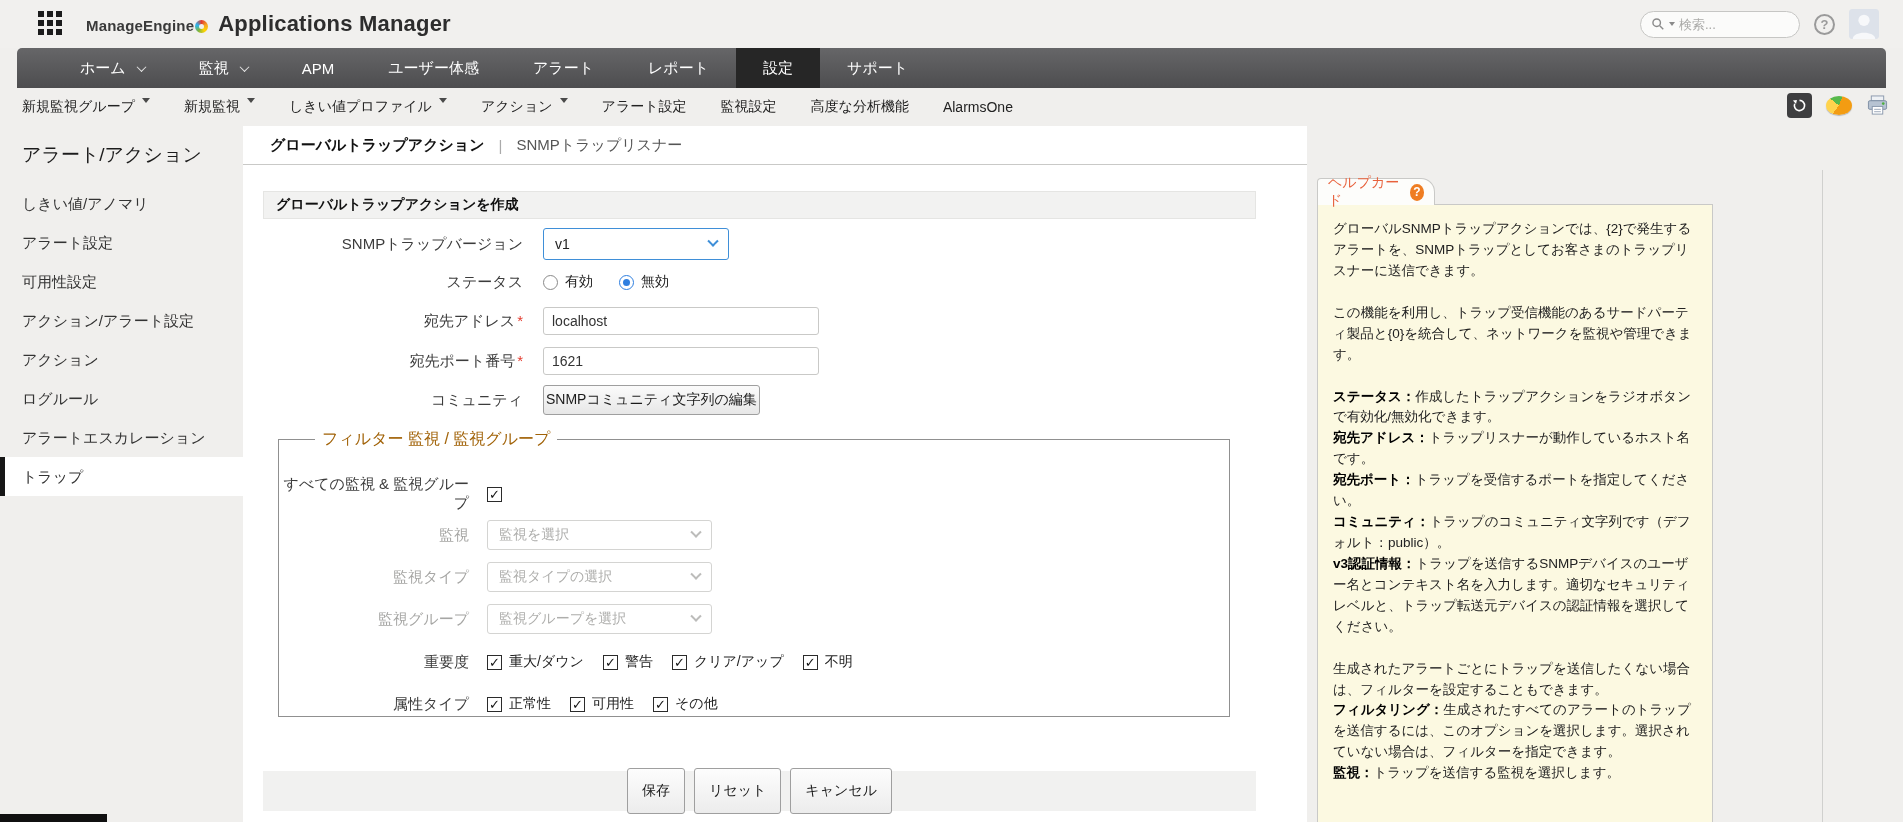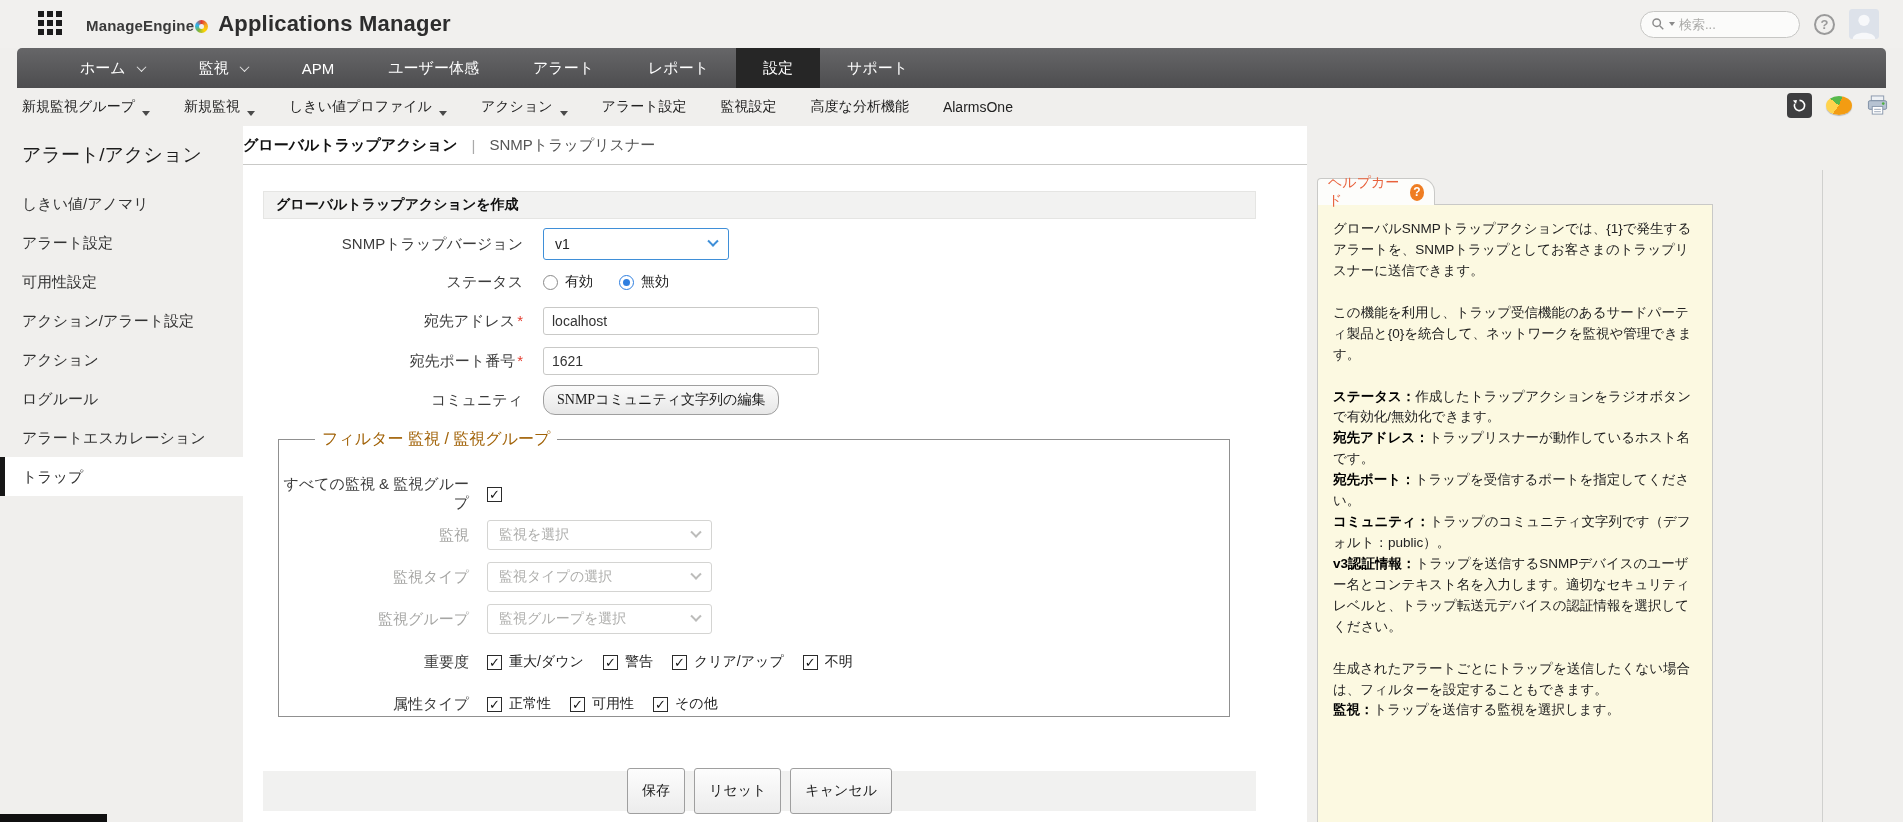--- a/index.html
+++ b/index.html
@@ -25,58 +25,58 @@
   .avatar { width:30px; height:30px; border-radius:3px; overflow:hidden; cursor:pointer; }
 
   
   .mainnav { position:absolute; top:48px; left:17px; right:17px; height:40px; background:linear-gradient(#666668,#4d4d4f); border-radius:5px 5px 0 0; display:flex; align-items:stretch; padding-left:36px; }
   .mainnav .tab { display:flex; align-items:center; padding:0 27px; color:#fff; font-size:15px; cursor:pointer; }
   .mainnav .tab.active { background:#262626; }
   .chev-w { display:inline-block; width:7px; height:7px; border-right:1.5px solid #e4e4e4; border-bottom:1.5px solid #e4e4e4; transform:rotate(45deg) translate(-1px,-1px); margin-left:12px; }
 
   
   .subnav { position:absolute; top:88px; left:0; right:0; height:38px; display:flex; align-items:center; padding-left:22px; gap:34px; }
-  .subnav .snav-item { display:flex; align-items:flex-end; font-size:14px; color:#222; cursor:pointer; }
+  .subnav .snav-item { display:flex; align-items:flex-start; font-size:14px; color:#222; cursor:pointer; }
   .tri { display:inline-block; width:0; height:0; border-left:4px solid transparent; border-right:4px solid transparent; border-top:5px solid #4a4a4a; margin-left:7px; }
   .subnav-icons { position:absolute; top:93px; right:14px; display:flex; align-items:center; gap:14px; }
   .icon-refresh { width:25px; height:25px; border-radius:4px; background:#3e3e40; display:flex; align-items:center; justify-content:center; cursor:pointer; }
   .icon-pie { width:26px; height:19px; border-radius:50%; background:conic-gradient(from 20deg,#f39c12 0 55%,#ffd34d 55% 80%,#57b94c 80% 100%); box-shadow:0 1px 1px rgba(0,0,0,.25); cursor:pointer; }
   .icon-printer { cursor:pointer; display:flex; }
 
   
   .content { position:absolute; top:126px; left:0; right:0; bottom:0; }
   .sidebar { position:absolute; left:0; top:0; bottom:0; width:243px; background:#f0efed; }
   .sidebar-title { margin:16px 0 0 22px; font-size:19px; color:#1c1c1c; }
   .sidebar-list { margin-top:16px; }
   .sidebar-item { height:39px; line-height:39px; padding-left:22px; font-size:15px; color:#333; cursor:pointer; }
   .sidebar-item.active { background:#fff; border-left:5px solid #161616; padding-left:17px; }
 
   .main { position:absolute; left:243px; top:0; bottom:0; width:1064px; background:#fff; }
-  .crumbs { height:39px; border-bottom:1px solid #c9c9c7; display:flex; align-items:center; gap:14px; font-size:15px; }
+  .crumbs { height:39px; border-bottom:1px solid #c9c9c7; display:flex; align-items:center; padding-left:27px; gap:14px; font-size:15px; }
   .crumb { color:#555; cursor:pointer; }
   .crumb.active { color:#111; font-weight:700; }
   .crumb-sep { color:#aaa; }
   .form-area { padding-left:20px; width:1013px; }
   .band-title { margin-top:26px; height:28px; width:993px; background:#f2f2f1; border:1px solid #e5e5e3; display:flex; align-items:center; padding-left:12px; font-size:14px; font-weight:700; color:#111; }
   .frow { display:flex; align-items:center; }
   .flabel { width:260px; text-align:right; font-size:15px; color:#3c3c3c; flex:none; }
   .flabel .req { color:#e23b2e; margin-left:2px; }
   .fctl { margin-left:20px; display:flex; }
   .row-h38 { height:38px; } .row-h40 { height:40px; } .row-h42 { height:42px; }
   .sel { width:186px; height:32px; border:1.5px solid #3f8fd8; border-radius:3px; background:#fff; display:flex; align-items:center; justify-content:space-between; padding:0 11px; font-size:14px; color:#222; cursor:pointer; }
   .schev { width:8px; height:8px; border-right:2px solid #3f8fd8; border-bottom:2px solid #3f8fd8; transform:rotate(45deg) translate(-2px,-2px); }
   .sel.dim { width:225px; height:30px; border:1px solid #d4d4d2; color:#aeaeac; }
   .sel.dim .schev { border-color:#bcbcba; }
   .radio-group { display:flex; gap:26px; }
   .radio-opt { display:flex; align-items:center; gap:7px; font-size:14px; color:#222; cursor:pointer; }
   .radio { width:15px; height:15px; border:1px solid #8a8a8a; border-radius:50%; position:relative; background:#fff; }
   .radio.sel2 { border:1px solid #2f7fe0; }
   .radio.sel2::after { content:""; position:absolute; left:3px; top:3px; width:7px; height:7px; border-radius:50%; background:#2f7fe0; }
   .tinput { width:276px; height:28px; border:1px solid #c9c9c7; border-radius:3px; padding:0 8px; font-size:14px; color:#333; font-family:inherit; outline:none; background:#fff; }
-  .gbtn { padding:5px 13px; background:linear-gradient(#fbfbfb,#e7e7e7); border:1px solid #9f9f9f; border-radius:12px; font-size:14px; color:#1a1a1a; cursor:pointer; font-family:Liberation Serif, serif; }
+  .gbtn { padding:5px 2px; background:linear-gradient(#fbfbfb,#e7e7e7); border:1px solid #9f9f9f; border-radius:3px; font-size:14px; color:#1a1a1a; cursor:pointer; font-family:Liberation Sans, sans-serif; }
   fieldset.filter { margin:10px 0 0 15px; width:952px; height:288px; border:1px solid #909090; padding-top:24px; }
   fieldset.filter legend { margin-left:36px; padding:0 7px; font-size:16px; color:#a16207; }
   .filter .flabel { width:190px; }
   .filter .flabel.dim { color:#a6a6a4; }
   .filter .fctl { margin-left:18px; }
   .cb { width:15px; height:15px; border:1.5px solid #2b2b2b; background:#fff; display:flex; align-items:center; justify-content:center; font-size:13px; font-weight:700; color:#111; line-height:1; cursor:pointer; flex:none; }
   .cb.on::after { content:"✓"; }
   .cb-group { display:flex; gap:19px; }
   .cb-item { display:flex; align-items:center; gap:7px; font-size:14px; color:#222; cursor:pointer; }
   .row-h44 { height:44px; }
@@ -376,34 +376,35 @@
       </div>
     </section>
 
     <aside class="help">
       <div class="help-tab">
         <span class="help-tab-label">ヘルプカード</span>
         <span class="help-badge">?</span>
       </div>
       <div class="help-panel">
           <div class="help-para">
-            <div class="help-line">グローバルSNMPトラップアクションでは、{1}で発生するアラートを、SNMPトラップとしてお客さまのトラップリスナーに送信できます。</div>
+            <div class="help-line">グローバルSNMPトラップアクションでは、{2}で発生するアラートを、SNMPトラップとしてお客さまのトラップリスナーに送信できます。</div>
           </div>
           <div class="help-para">
             <div class="help-line">この機能を利用し、トラップ受信機能のあるサードパーティ製品と{0}を統合して、ネットワークを監視や管理できます。</div>
           </div>
           <div class="help-para">
             <div class="help-line"><b>ステータス：</b>作成したトラップアクションをラジオボタンで有効化/無効化できます。</div>
             <div class="help-line"><b>宛先アドレス：</b>トラップリスナーが動作しているホスト名です。</div>
             <div class="help-line"><b>宛先ポート：</b>トラップを受信するポートを指定してください。</div>
             <div class="help-line"><b>コミュニティ：</b>トラップのコミュニティ文字列です（デフォルト：public）。</div>
             <div class="help-line"><b>v3認証情報：</b>トラップを送信するSNMPデバイスのユーザー名とコンテキスト名を入力します。適切なセキュリティレベルと、トラップ転送元デバイスの認証情報を選択してください。</div>
           </div>
           <div class="help-para">
             <div class="help-line">生成されたアラートごとにトラップを送信したくない場合は、フィルターを設定することもできます。</div>
+            <div class="help-line"><b>フィルタリング：</b>生成されたすべてのアラートのトラップを送信するには、このオプションを選択します。選択されていない場合は、フィルターを指定できます。</div>
             <div class="help-line"><b>監視：</b>トラップを送信する監視を選択します。</div>
           </div>
         </div>
     </aside>
 
     <div class="vline"></div>
   </div>
 
   <div class="bottom-strip"></div>
 </div>

